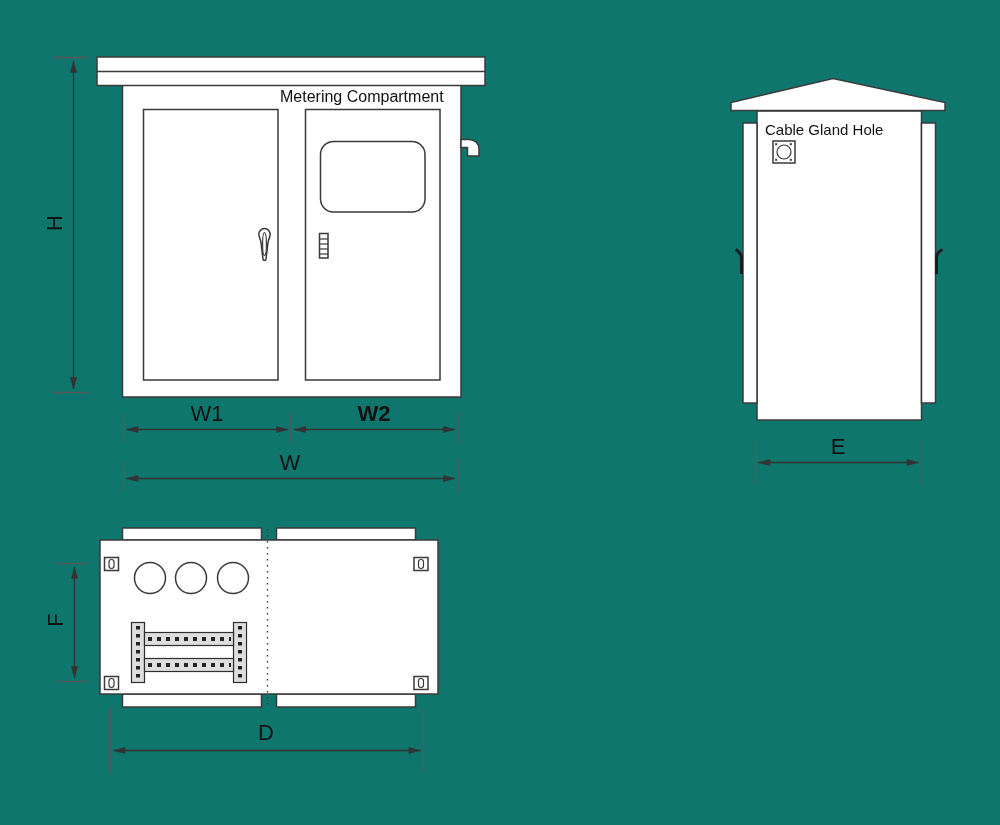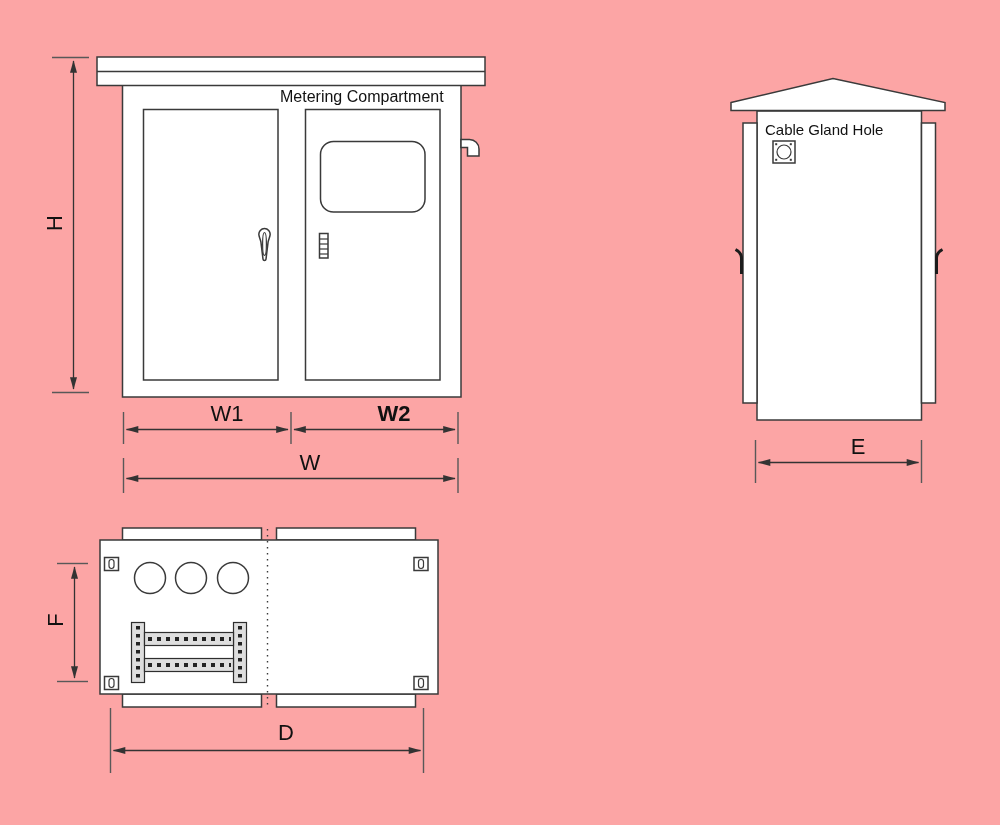--- a/index.html
+++ b/index.html
@@ -1,31 +1,31 @@
 <!DOCTYPE html>
 <html><head>
 <meta charset="utf-8">
 <style>
   html,body{margin:0;padding:0;background:#ffffff;}
   #stage{
-    position:relative;width:1000px;height:825px;background:#fca5a5;
+    position:relative;width:1000px;height:825px;background:#0f766e;
     font-family:"Liberation Sans", sans-serif;color:#161616;overflow:hidden;
   }
   svg{position:absolute;left:0;top:0;}
   .ln   {fill:#ffffff;stroke:#3a3a3a;stroke-width:1.5;}
   .lnN  {fill:none;stroke:#3a3a3a;stroke-width:1.5;}
   .thin {fill:none;stroke:#3a3a3a;stroke-width:1.2;}
   .tick {stroke:#585858;stroke-width:1.4;}
   .dimline{stroke:#333333;stroke-width:1.3;marker-start:url(#arr);marker-end:url(#arr);}
   .rail {fill:#dedede;stroke:#2e2e2e;stroke-width:1.2;}
   .raildash{stroke:#232323;stroke-width:4;fill:none;}
   .dotline{stroke:#3a3a3a;stroke-width:1.4;stroke-dasharray:1.5 4.5;fill:none;}
   .lbl{position:absolute;white-space:nowrap;line-height:1;color:#111111;}
   .dim{position:absolute;white-space:nowrap;line-height:1;font-size:22px;color:#111111;}
-  .ctr{transform:translateX(-50%);margin-left:20px;}
+  .ctr{transform:translateX(-50%);}
   .rot{transform:translate(-50%,-50%) rotate(-90deg);transform-origin:center;}
 </style>
 </head>
 <body>
 
 <div id="stage">
 
 <svg width="1000" height="825" viewBox="0 0 1000 825">
   <defs>
     <marker id="arr" markerWidth="14" markerHeight="10" refX="12.3" refY="4.5" orient="auto-start-reverse" markerUnits="userSpaceOnUse">

